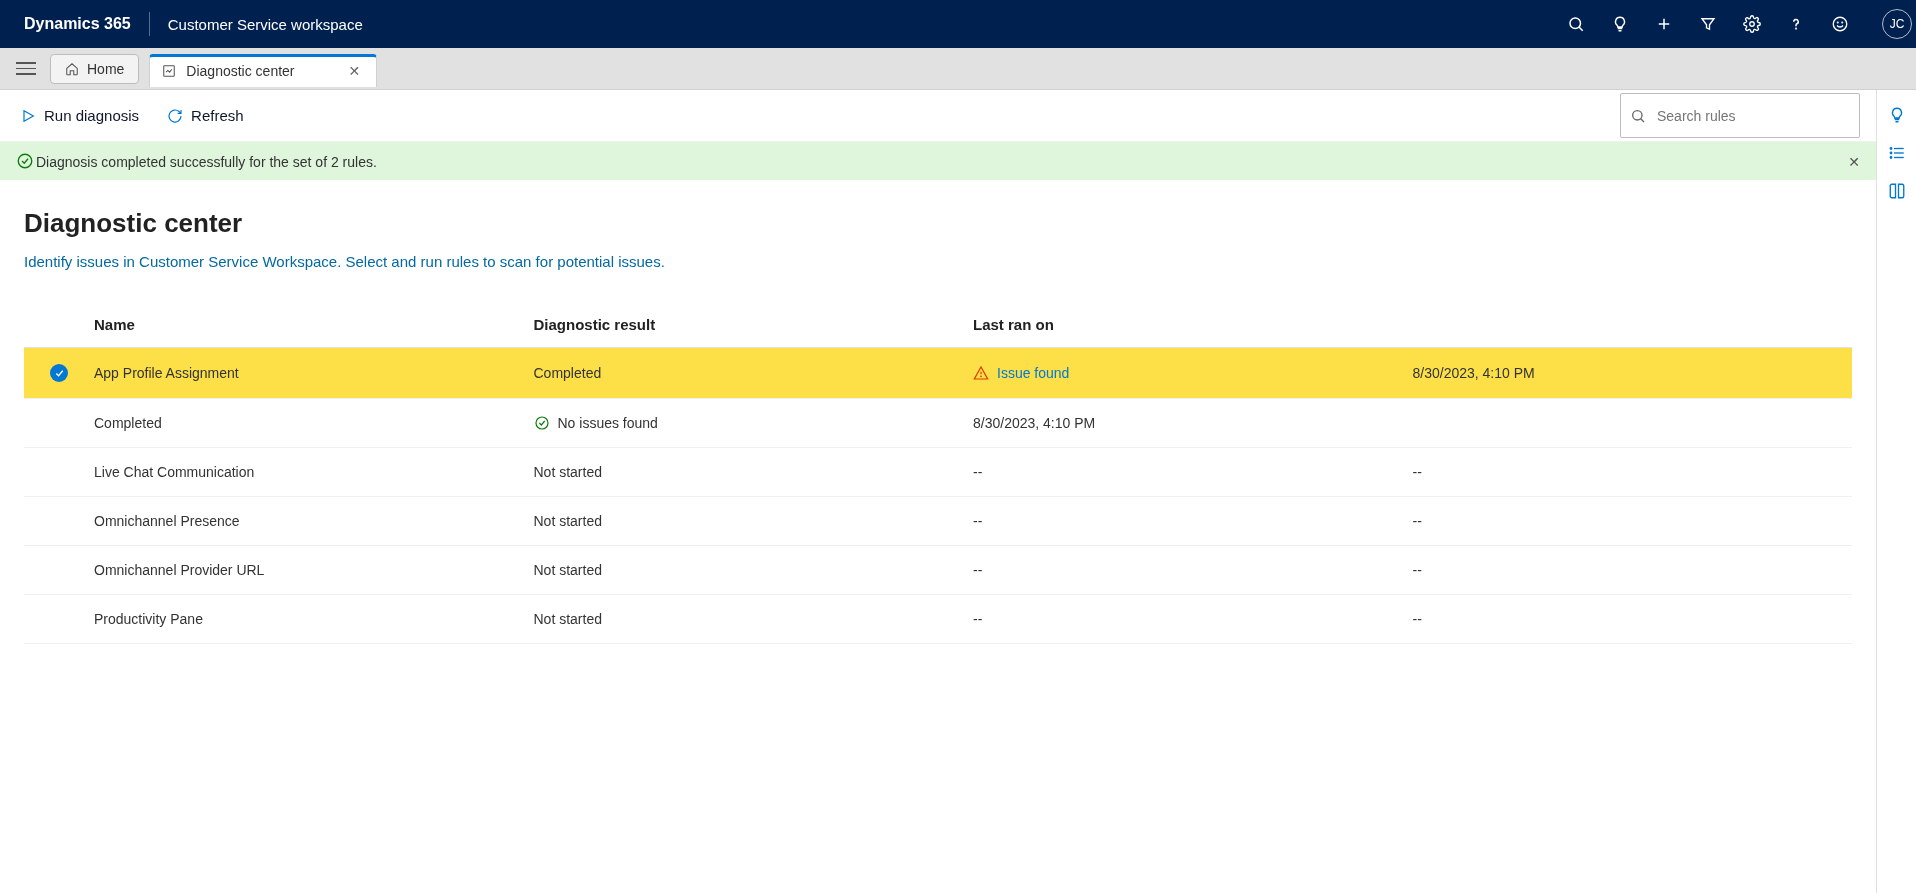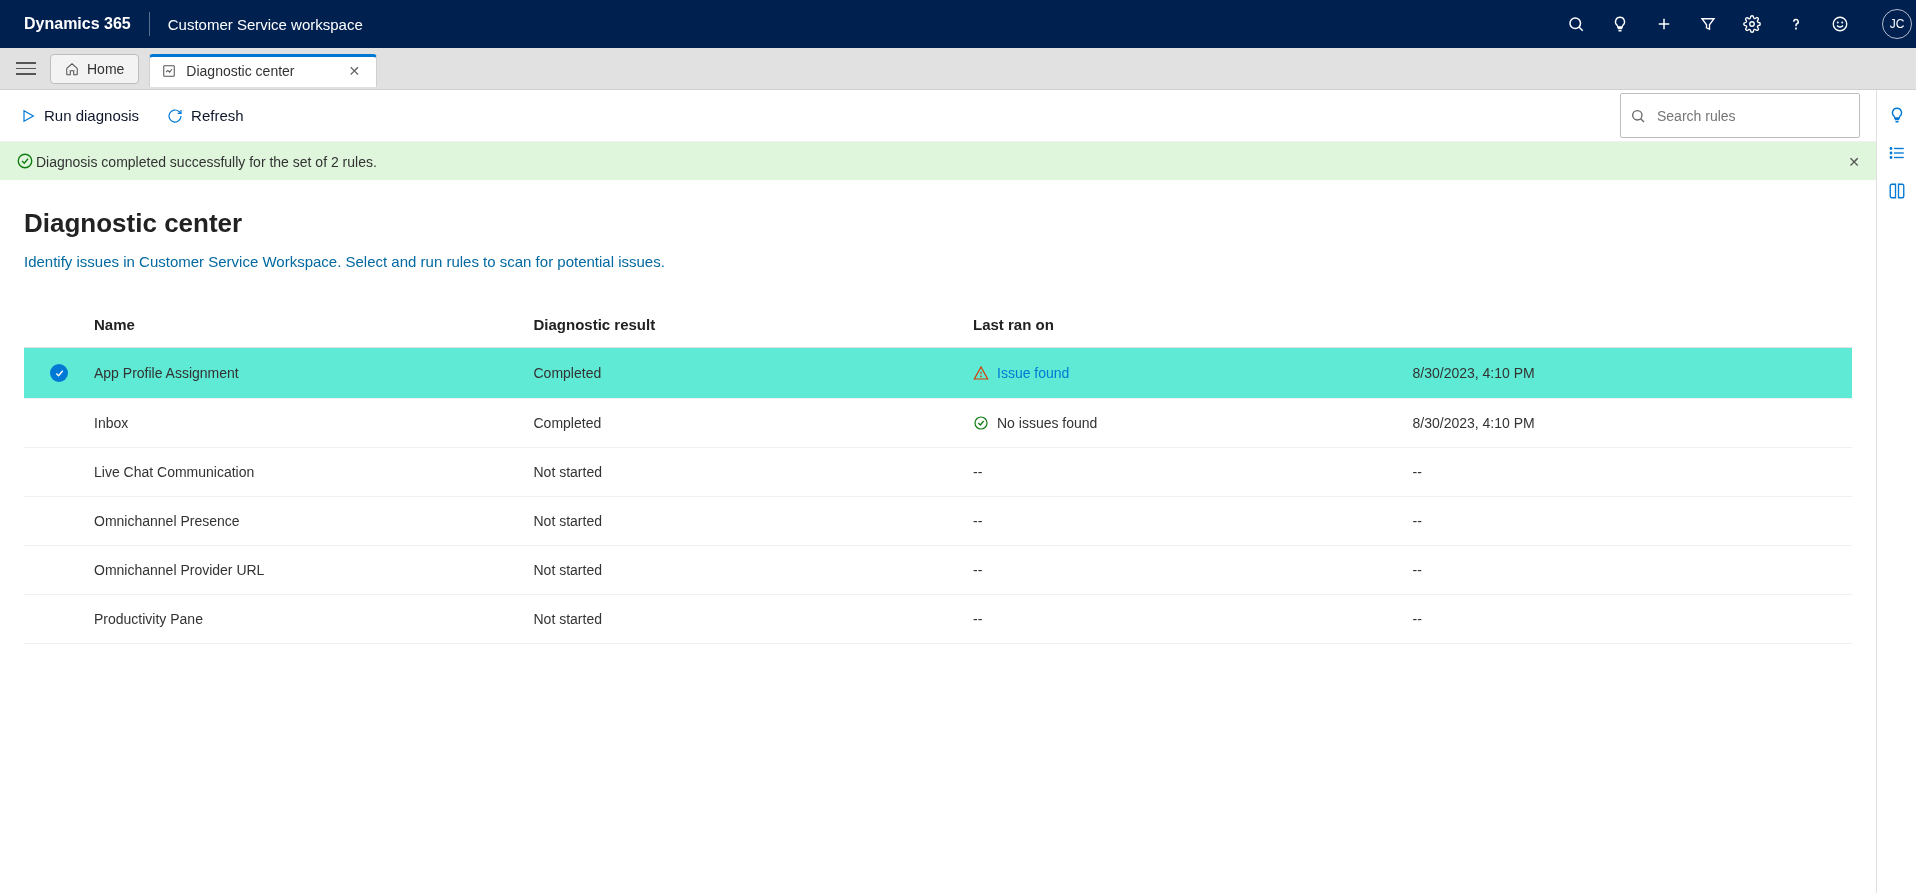--- a/index.html
+++ b/index.html
@@ -226,21 +226,21 @@
       display: grid;
       grid-template-columns: 70px 1fr 1fr 1fr 1fr;
       padding: 16px 0;
       border-bottom: 1px solid #f0f0f0;
       align-items: center;
       font-size: 14px;
       color: #333;
       cursor: pointer;
     }
     .table-row.selected {
-      background: #5eead4;
+      background: #fde047;
     }
     .row-check {
       display: flex;
       justify-content: center;
     }
     .check-circle {
       width: 18px;
       height: 18px;
       border-radius: 50%;
       background: #0078d4;
@@ -419,21 +419,20 @@
                     <line x1="12" y1="10" x2="12" y2="14"></line>
                     <circle cx="12" cy="17" r="0.5" fill="#d83b01"></circle>
                   </svg>
                 </span>
                 <span class="issue-link">Issue found</span>
               </div>
               <div>8/30/2023, 4:10 PM</div>
             </div>
             <div class="table-row">
               <div class="row-check"></div>
-              <div>Inbox</div>
               <div>Completed</div>
               <div class="result-cell">
                 <span class="ok-icon">
                   <svg width="16" height="16" viewBox="0 0 24 24" fill="none" stroke="#107c10" stroke-width="1.8">
                     <circle cx="12" cy="12" r="9"></circle>
                     <path d="M8 12l3 3 5-6"></path>
                   </svg>
                 </span>
                 <span>No issues found</span>
               </div>

